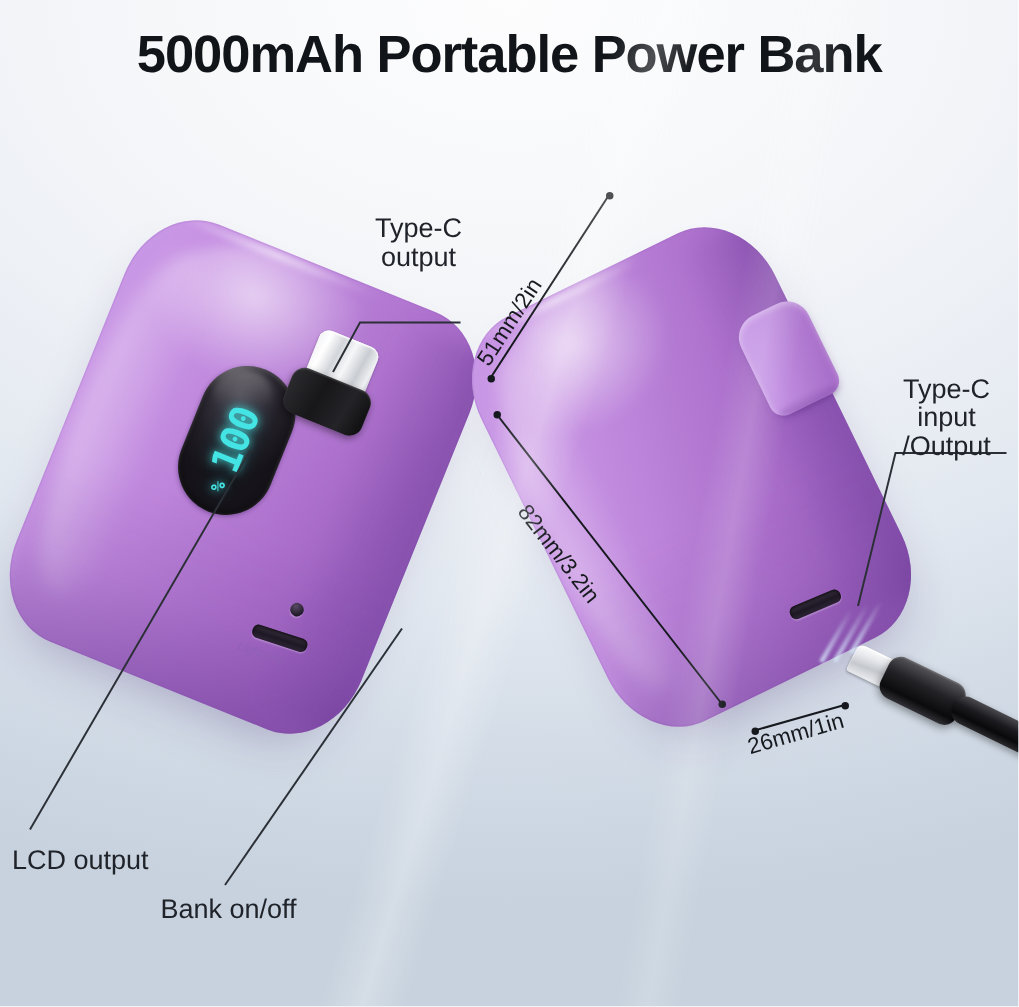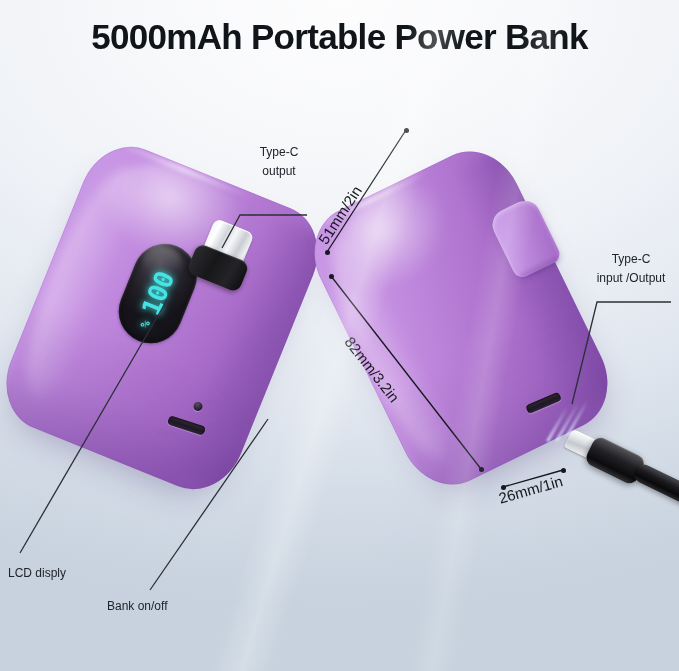--- a/index.html
+++ b/index.html
@@ -24,21 +24,21 @@
 
   
   .title{
     position:absolute;left:0;top:17px;width:679px;text-align:center;
     font-size:35px;font-weight:bold;letter-spacing:-.7px;color:#111418;
     white-space:nowrap;
   }
 
   
   .callout{
-    position:absolute;color:#20242a;font-size:12px;line-height:19px;
+    position:absolute;color:#20242a;font-size:18px;line-height:19px;
     white-space:pre-line;
   }
   .dimlabel{
     position:absolute;color:#16191d;font-size:15px;white-space:nowrap;
     transform-origin:0 50%;
   }
   .leadsvg{position:absolute;left:0;top:0;width:679px;height:671px;overflow:visible;pointer-events:none;}
 
   
   .bank{position:absolute;}
@@ -258,21 +258,21 @@
   <div class="dimdot" style="left:478.5px;top:466.5px;"></div>
   <div class="dimdot" style="left:500.5px;top:484.5px;"></div>
   <div class="dimdot" style="left:560.5px;top:467.5px;"></div>
 
   <div class="callout" style="left:243px;top:143px;text-align:center;width:72px;">Type-C
 output</div>
 
   <div class="callout" style="left:583px;top:250px;text-align:center;width:96px;">Type-C
 input /Output</div>
 
-  <div class="callout" style="left:8px;top:564px;">LCD disply</div>
+  <div class="callout" style="left:8px;top:564px;">LCD output</div>
 
   <div class="callout" style="left:107px;top:597px;">Bank on/off</div>
 
   <div class="dimlabel" style="left:322px;top:234px;transform:rotate(-57deg);">51mm/2in</div>
 
   <div class="dimlabel" style="left:348px;top:330px;transform:rotate(52deg);">82mm/3.2in</div>
 
   <div class="dimlabel" style="left:499px;top:490px;transform:rotate(-16deg);">26mm/1in</div>
 
 </div>

